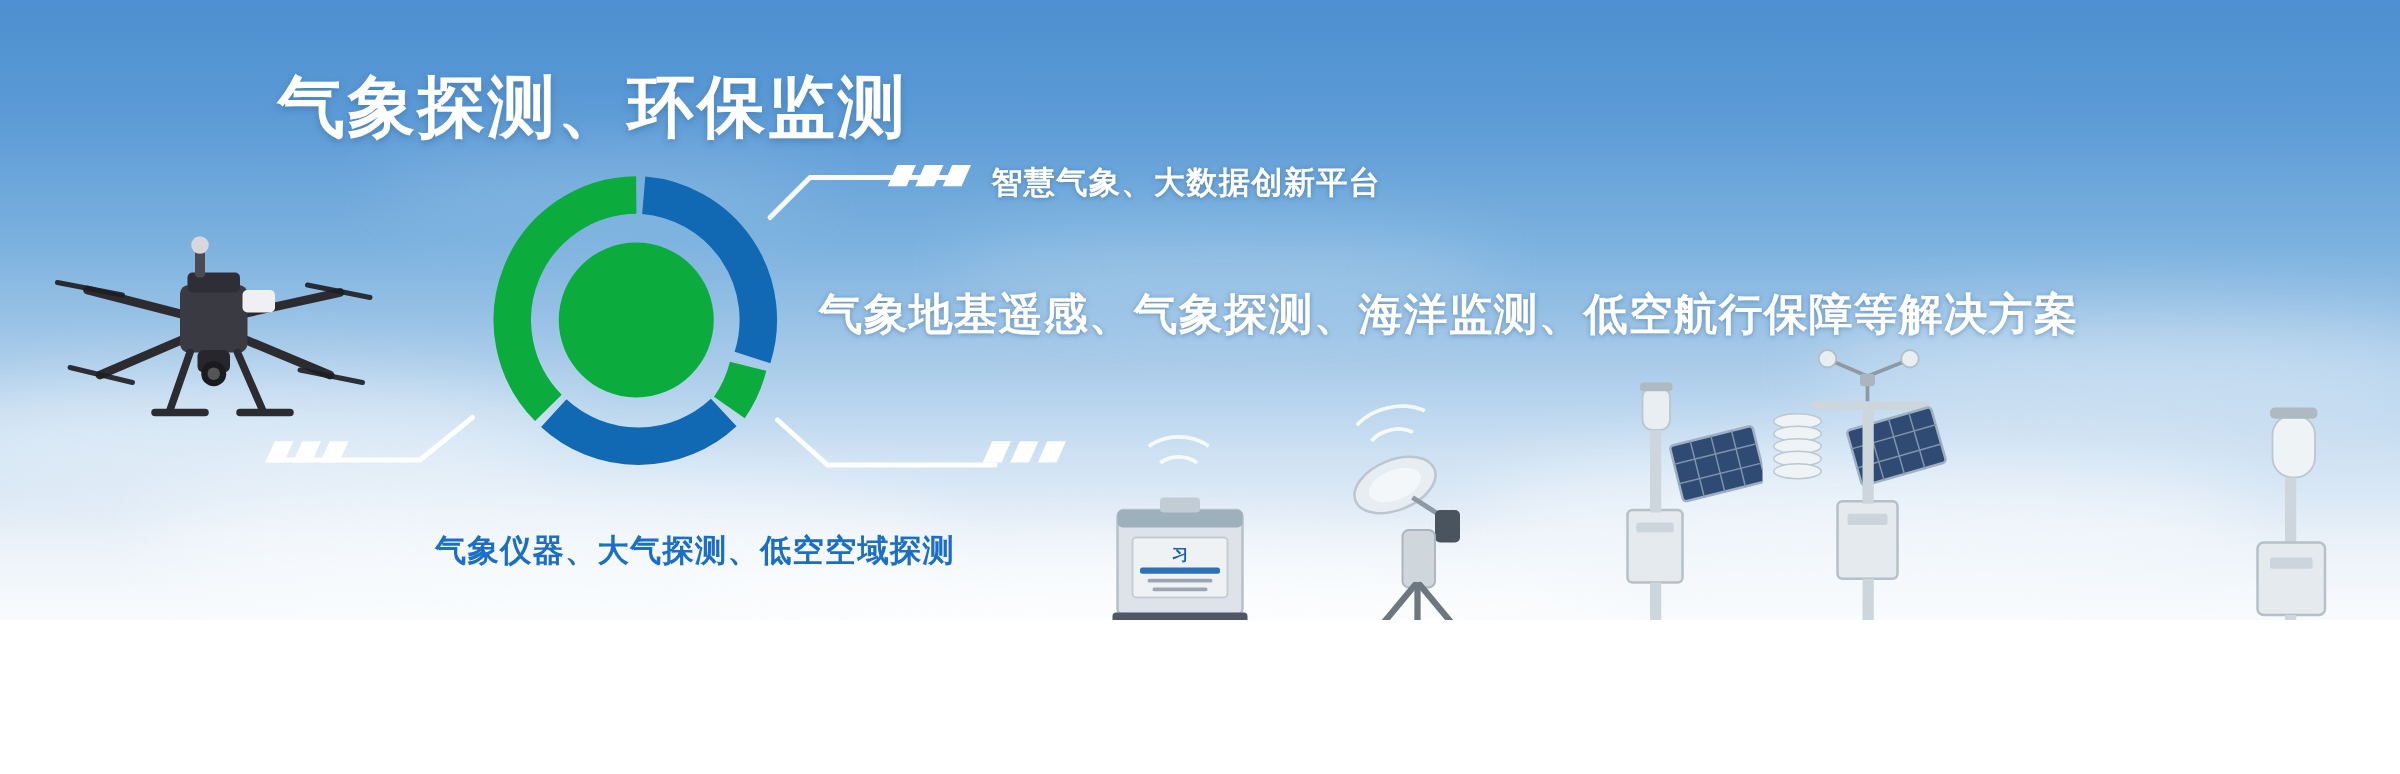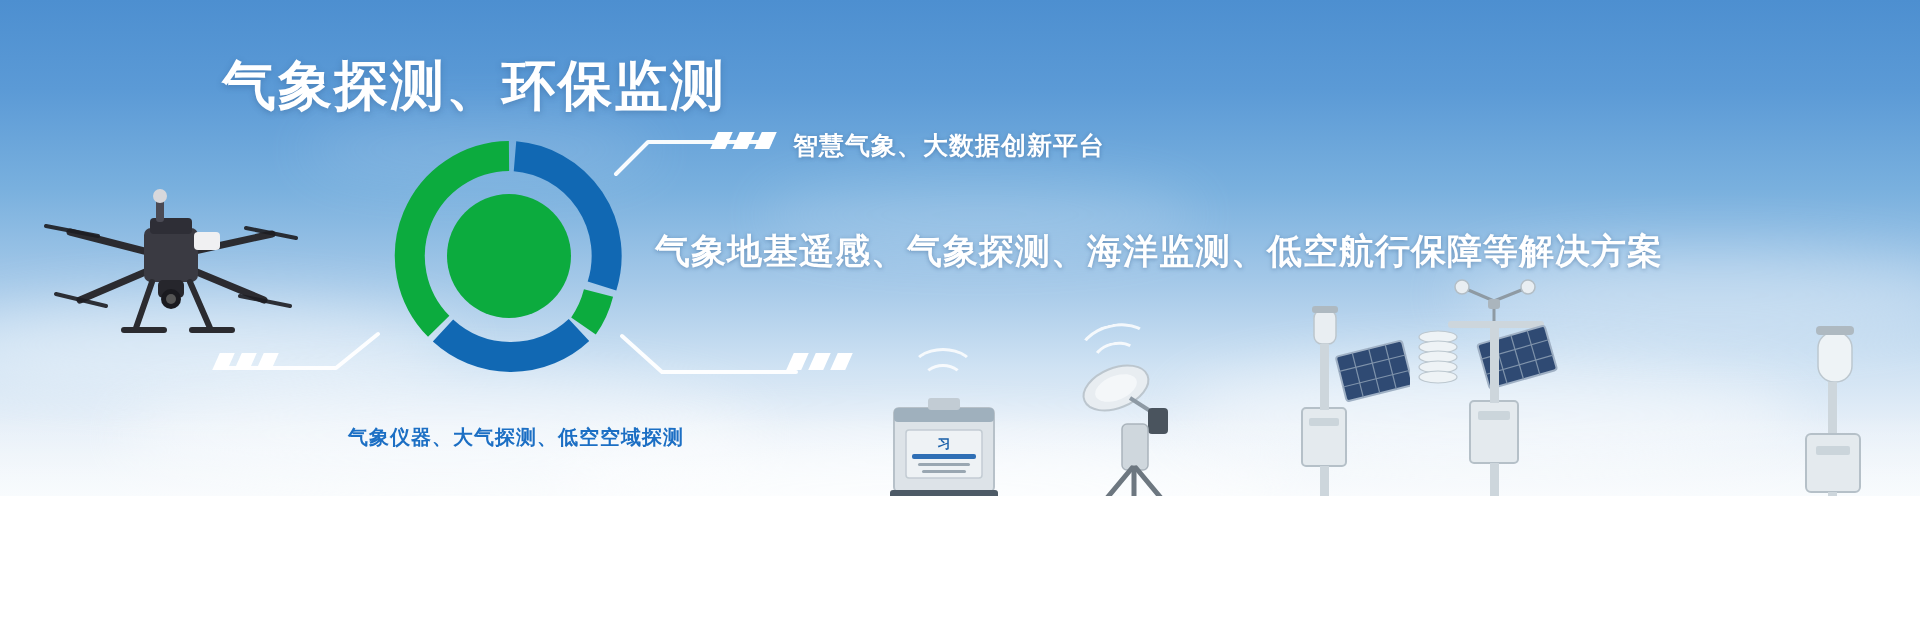--- a/index.html
+++ b/index.html
@@ -36,21 +36,21 @@
   .slashes i{display:block;width:15px;height:17px;background:#ffffff;transform:skewX(-24deg);}
 
   
   .label-white{
     position:absolute;color:#ffffff;font-weight:bold;white-space:nowrap;
     text-shadow:0 1px 4px rgba(30,70,120,.4);
   }
   #label-top{left:793px;top:129px;font-size:25px;letter-spacing:1px;}
   #label-main{left:655px;top:228px;font-size:35px;letter-spacing:1px;}
   #label-bottom{
-    position:absolute;left:348px;top:424px;font-size:20px;font-weight:bold;
+    position:absolute;left:348px;top:424px;font-size:25px;font-weight:bold;
     color:#1c6fc4;white-space:nowrap;letter-spacing:1px;
     text-shadow:0 1px 3px rgba(255,255,255,.55);
   }
 
   
   .dev{position:absolute;}
   .wave{position:absolute;border:3px solid #ffffff;border-bottom-color:transparent;
         border-left-color:transparent;border-right-color:transparent;border-radius:50%;opacity:.85;}
 </style>
 </head>

